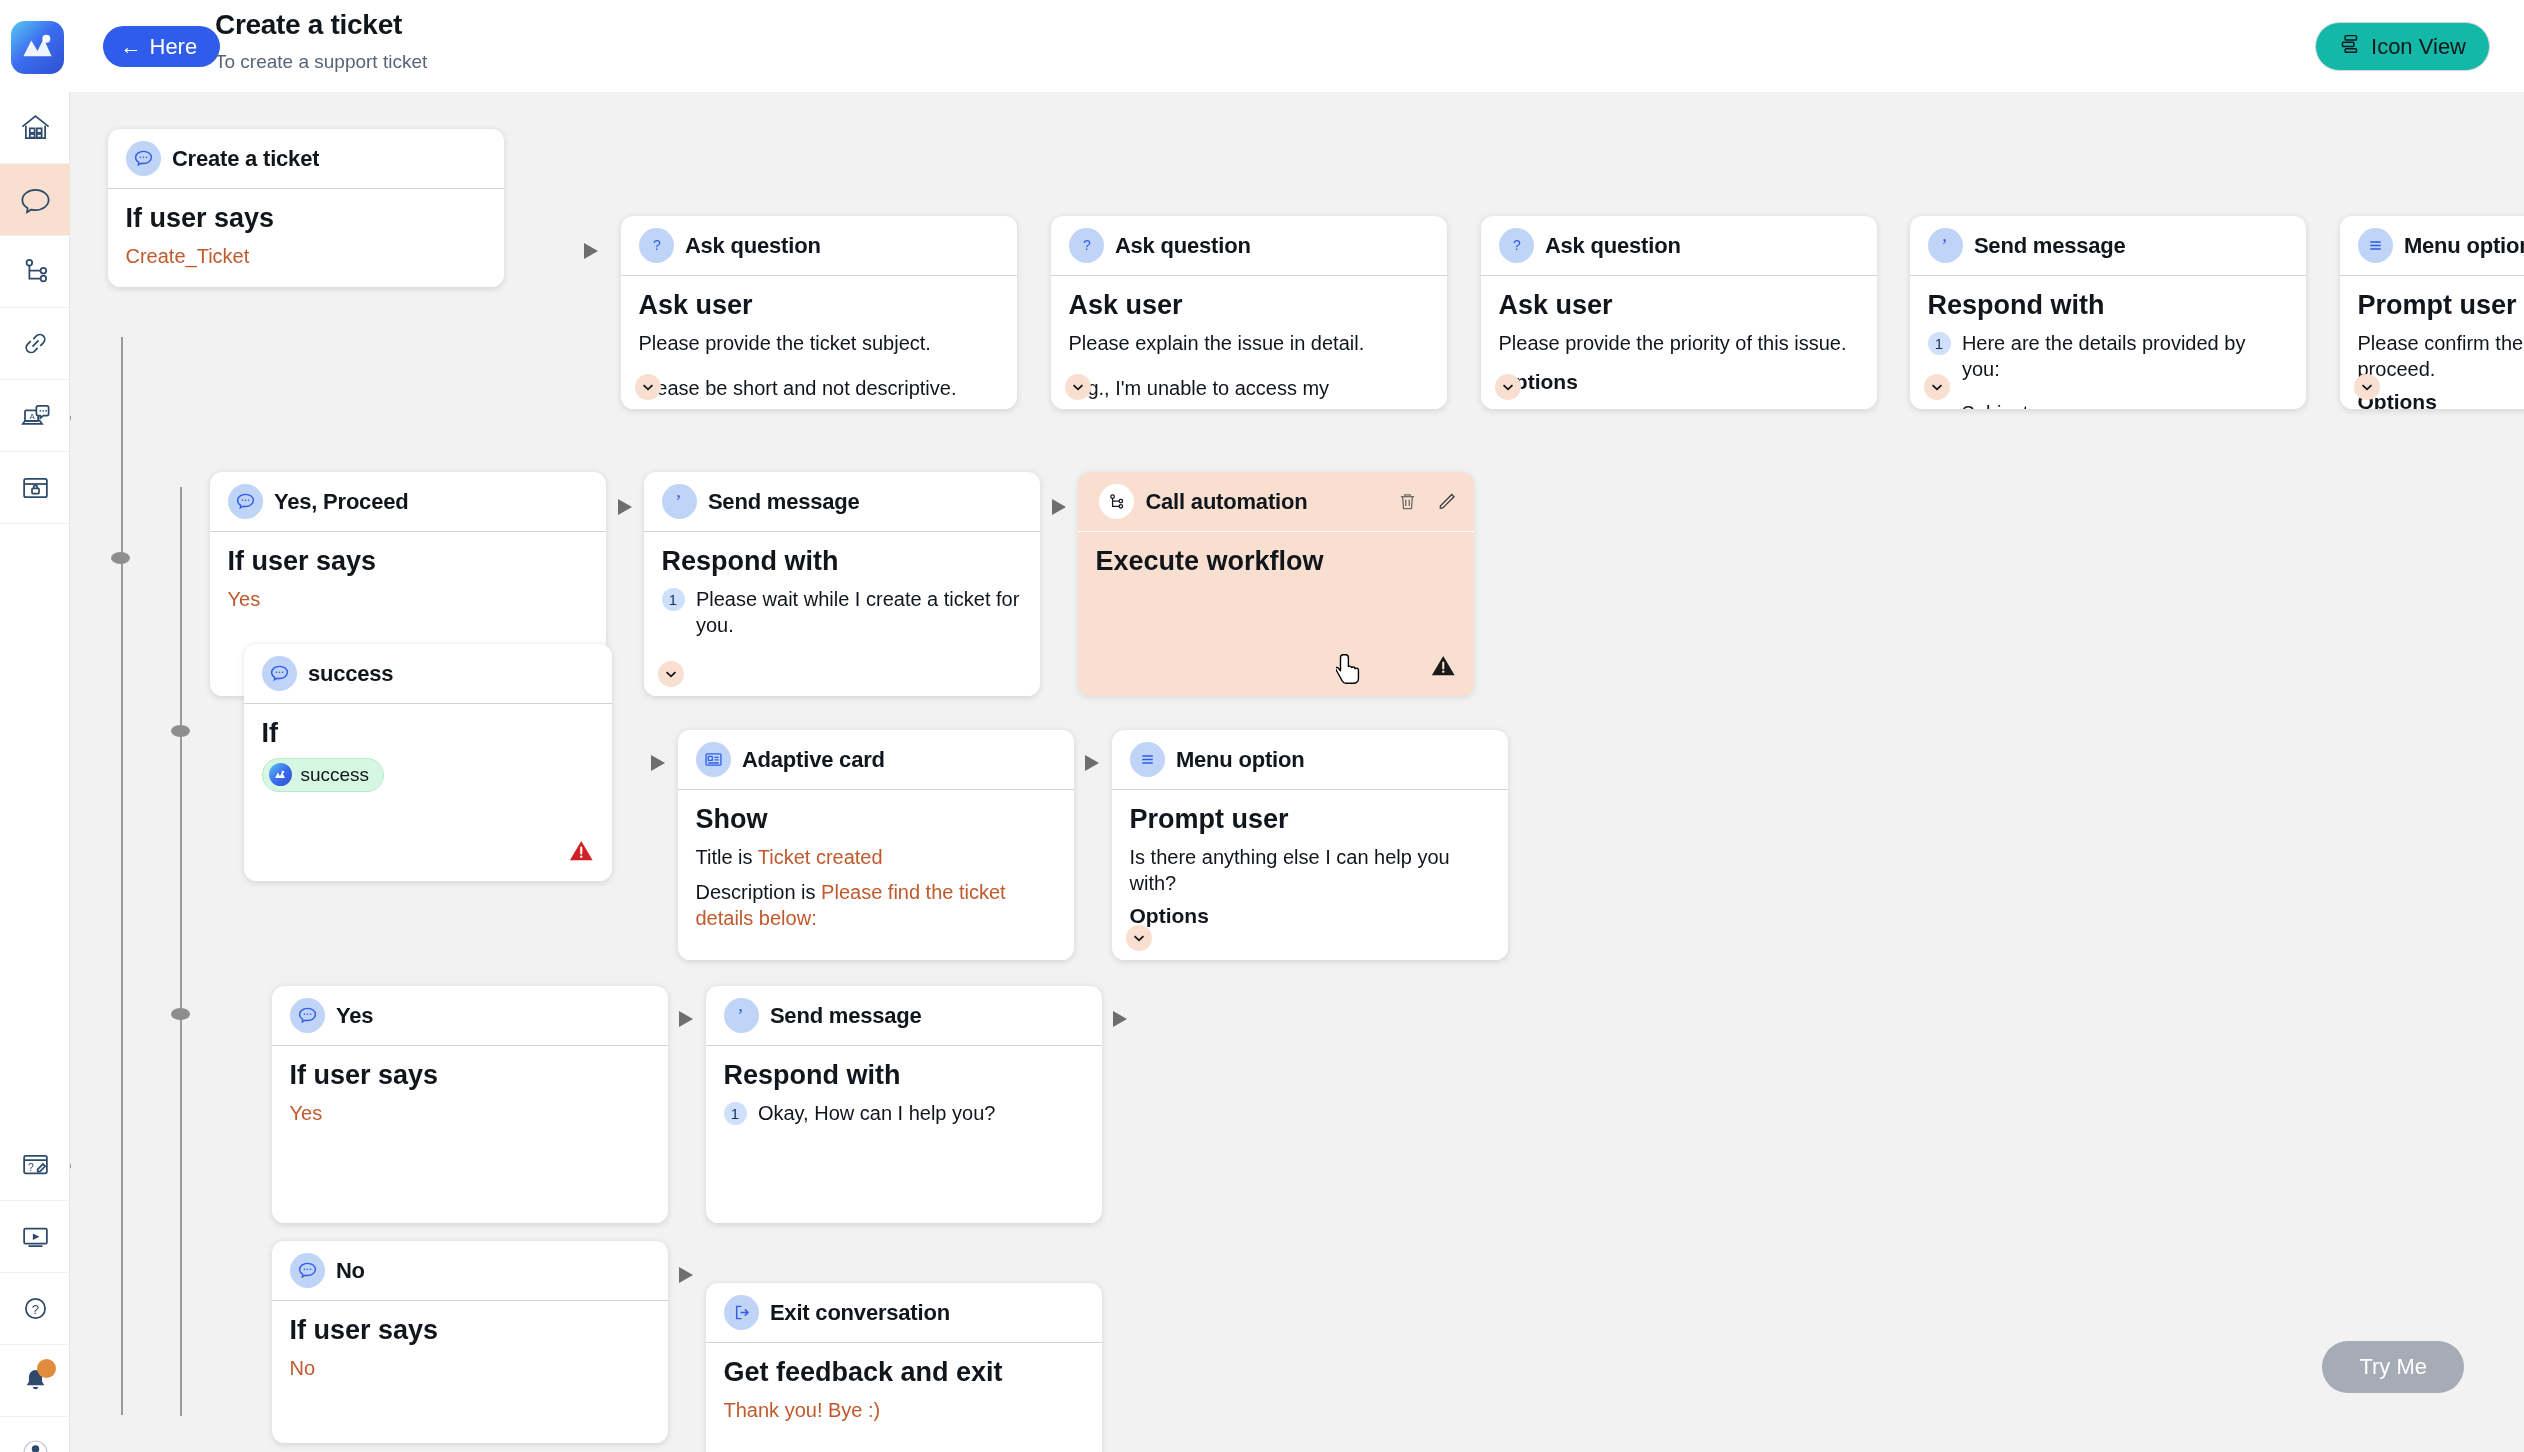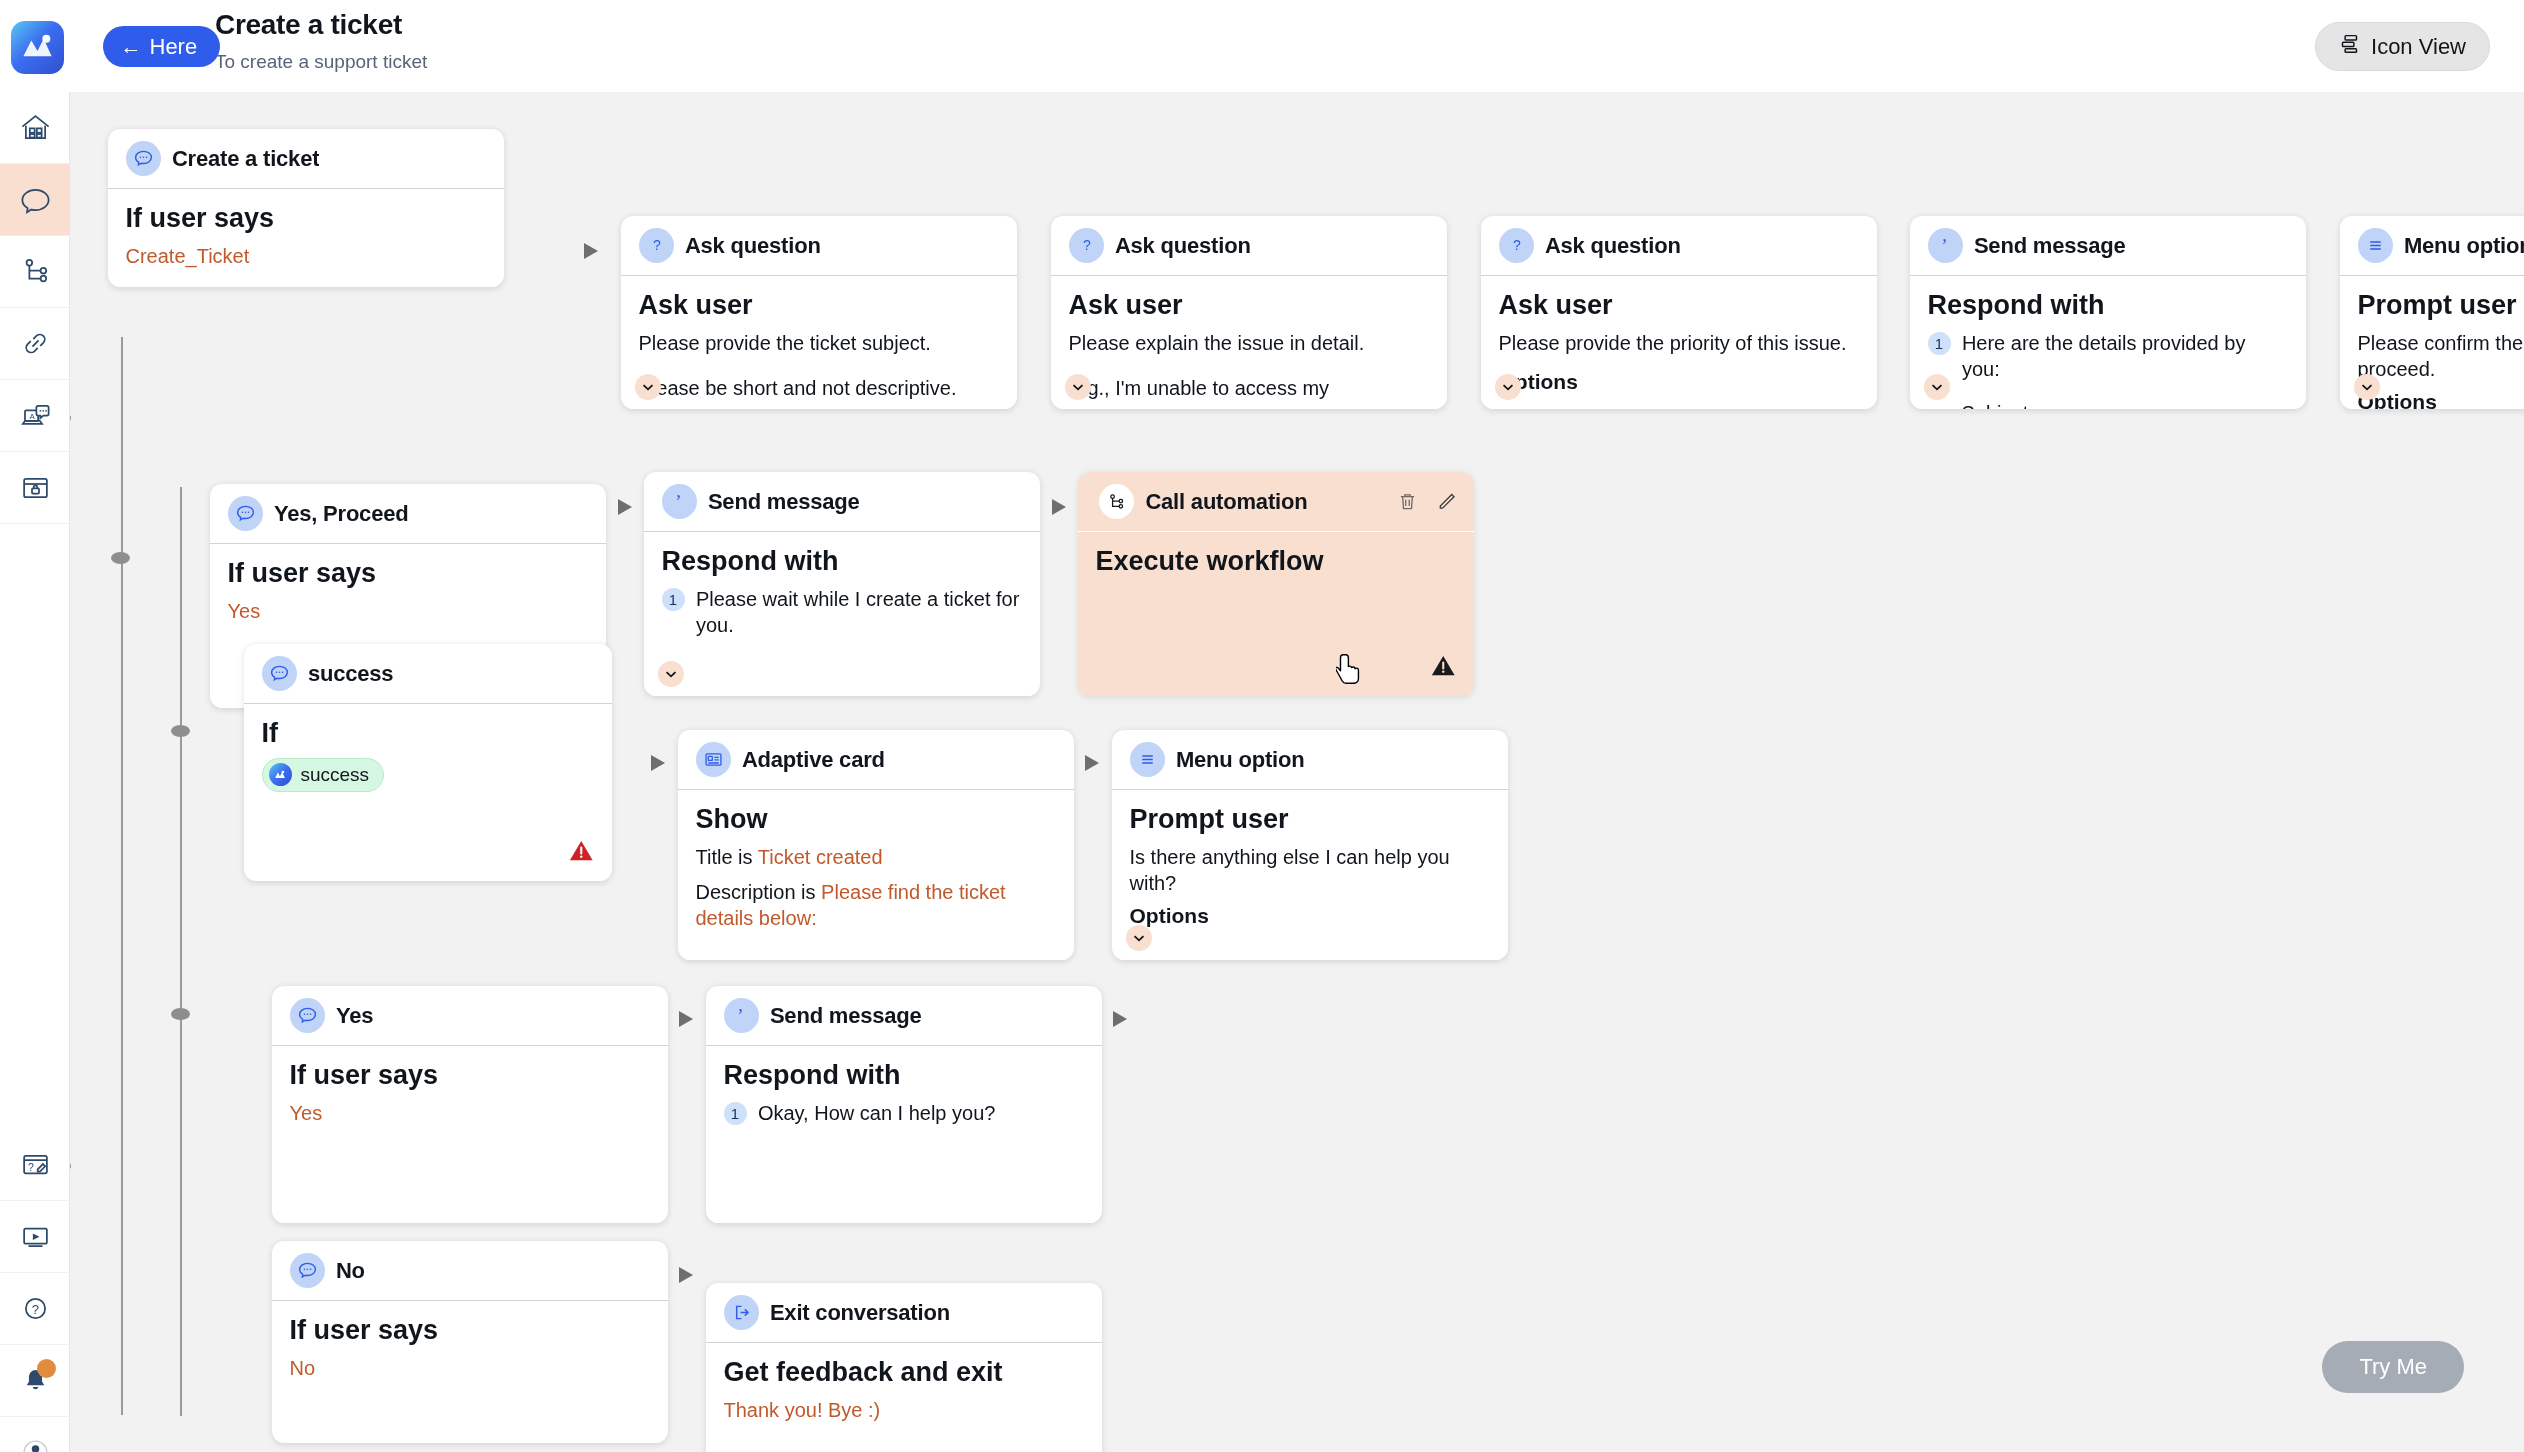--- a/index.html
+++ b/index.html
@@ -34,21 +34,21 @@
   .hdr-title {
     position:absolute; left:215px; top:8.8px;
     font-size:28px; font-weight:700; color:#11161c; letter-spacing:-0.3px;
   }
   .hdr-sub {
     position:absolute; left:215px; top:51px;
     font-size:19px; font-weight:400; color:#596478;
   }
   .icon-view-btn {
     position:absolute; right:35px; top:22px; height:49px;
-    padding:0 23px; border:0.9px solid #d6d9de; background:#e5e5e5;
+    padding:0 23px; border:0.9px solid #d6d9de; background:#14b8a6;
     border-radius:876px; display:flex; align-items:center; gap:11.4px;
     font-size:22px; color:#11161c; cursor:pointer;
   }
 
   
   .rail {
     position:absolute; left:0; top:92px; width:70px; height:1361px;
     background:#ffffff; border-right:0.9px solid #e6e6e6; z-index:15;
   }
   .rail-item {
@@ -447,21 +447,21 @@
         <div class="body-text">Please confirm the ticket details and proceed.</div>
         <div class="body-sub" style="margin-top:7px;">Options</div>
       </div>
       <div class="chev">
         <svg width="16" height="16" viewBox="0 0 18 18" fill="none" stroke="#11161c" stroke-width="2">
             <path d="M4 6.8 L9 11.6 L14 6.8"></path>
           </svg>
       </div>
     </div>
 
-    <div class="card" style="left:140px; top:392px; width:396px; height:224px;">
+    <div class="card" style="left:140px; top:380px; width:396px; height:224px;">
       <div class="card-head">
         <span class="head-icon">
           <svg width="21" height="21" viewBox="0 0 24 24" fill="none" stroke="#2f5cea" stroke-width="1.6">
             <path d="M12 3.8 C6.9 3.8 3 6.9 3 10.8 c0 2.3 1.4 4.3 3.6 5.6 l-0.5 3 l3.3-2 c0.8 0.2 1.7 0.3 2.6 0.3 c5.1 0 9-3.1 9-7 c0-3.9-3.9-6.9-9-6.9 z"></path>
             <circle cx="8.5" cy="10.6" r="0.95" fill="#2f5cea" stroke="none"></circle>
             <circle cx="12" cy="10.6" r="0.95" fill="#2f5cea" stroke="none"></circle>
             <circle cx="15.5" cy="10.6" r="0.95" fill="#2f5cea" stroke="none"></circle>
           </svg>
         </span>
         <span class="head-title">Yes, Proceed</span>

